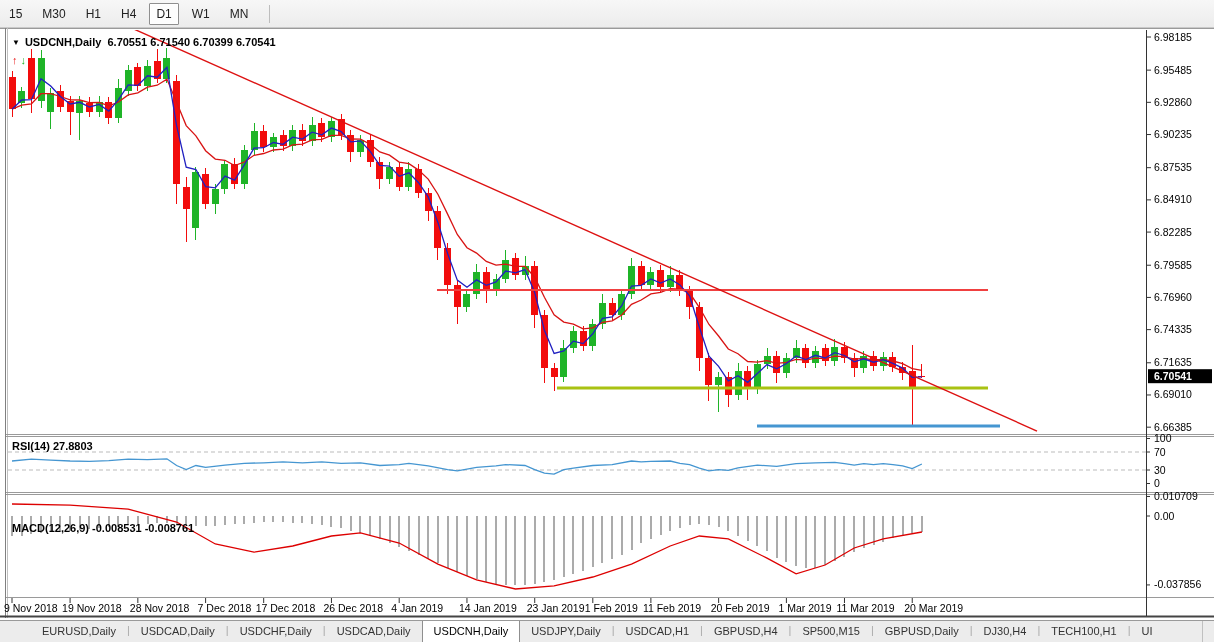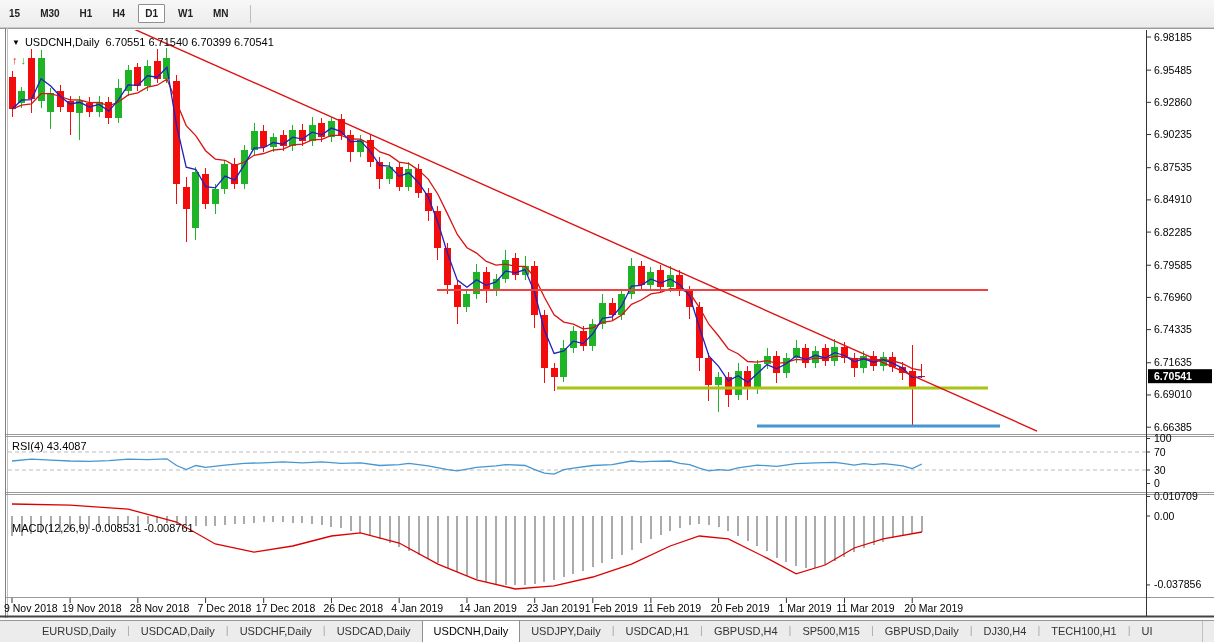--- a/index.html
+++ b/index.html
@@ -4,29 +4,29 @@
 <style>
   html,body{margin:0;padding:0;background:#fff;}
   .app{position:relative;width:1214px;height:642px;overflow:hidden;
        font-family:"Liberation Sans",sans-serif;background:#fff;
        border:0;user-select:none;}
   
   .toolbar{position:absolute;left:0;top:0;width:1214px;height:28px;
            background:linear-gradient(#f7f7f7,#ececec);
            border-bottom:1px solid #c9c9c9;display:flex;align-items:center;
            padding-left:2px;box-sizing:border-box;}
-  .tf-btn{font-size:10px;color:#222;padding:3px 6px;margin-right:6px;
+  .tf-btn{font-size:12px;color:#222;padding:3px 6px;margin-right:6px;
           border:1px solid transparent;border-radius:1px;background:transparent;
-          font-family:"Liberation Sans",sans-serif;cursor:default;font-weight:bold;}
+          font-family:"Liberation Sans",sans-serif;cursor:default;}
   .tf-btn.active{border:1px solid #8f8f8f;background:#fdfdfd;
                  box-shadow:inset 0 0 0 1px #ffffff;}
   .tb-sep{width:1px;height:18px;background:#bdbdbd;margin:0 8px;}
   
   .chart-frame{position:absolute;left:0;top:28px;width:1214px;height:592px;background:#fff;}
-  .legend{position:absolute;font-size:11px;font-weight:400;color:#000;white-space:nowrap;}
+  .legend{position:absolute;font-size:11px;font-weight:700;color:#000;white-space:nowrap;}
   .legend .tri{font-size:8px;vertical-align:1px;margin-right:5px;}
   .markers{position:absolute;left:12px;top:26px;font-size:11px;font-weight:700;}
   .markers span{margin-right:3px;}
   
   .tabbar{position:absolute;left:0;top:620px;width:1214px;height:22px;
           background:#ececec;border-top:1px solid #9a9a9a;display:flex;
           align-items:stretch;font-size:11px;color:#333;overflow:hidden;padding-left:31px;}
   .tab{padding:4px 11px 0 11px;white-space:nowrap;cursor:default;}
   .tab.active{background:#ffffff;border-left:1px solid #8f8f8f;
               border-right:1px solid #8f8f8f;color:#000;}
@@ -459,21 +459,21 @@
           <text x="904.24" y="584">20 Mar 2019</text>
         </g>
       </svg>
 
     <div class="legend" style="left:12px;top:8px;">
       <span class="tri">▼</span><span>USDCNH,Daily</span>&nbsp;&nbsp;<span>6.70551 6.71540 6.70399 6.70541</span>
     </div>
 
     <div class="markers" id="trade-markers"><span style="color: rgb(232, 20, 20);">↑</span><span style="color: rgb(31, 180, 40);">↓</span></div>
 
-    <div class="legend" style="left:12px;top:412px;">RSI(4) 43.4087</div>
+    <div class="legend" style="left:12px;top:412px;">RSI(14) 27.8803</div>
 
     <div class="legend" style="left:12px;top:494px;">MACD(12,26,9) -0.008531 -0.008761</div>
   </div>
 
   <div class="tabbar" id="tabbar">
       <div class="tab">EURUSD,Daily</div>
       <div class="tab-sep">|</div>
       <div class="tab">USDCAD,Daily</div>
       <div class="tab-sep">|</div>
       <div class="tab">USDCHF,Daily</div>

